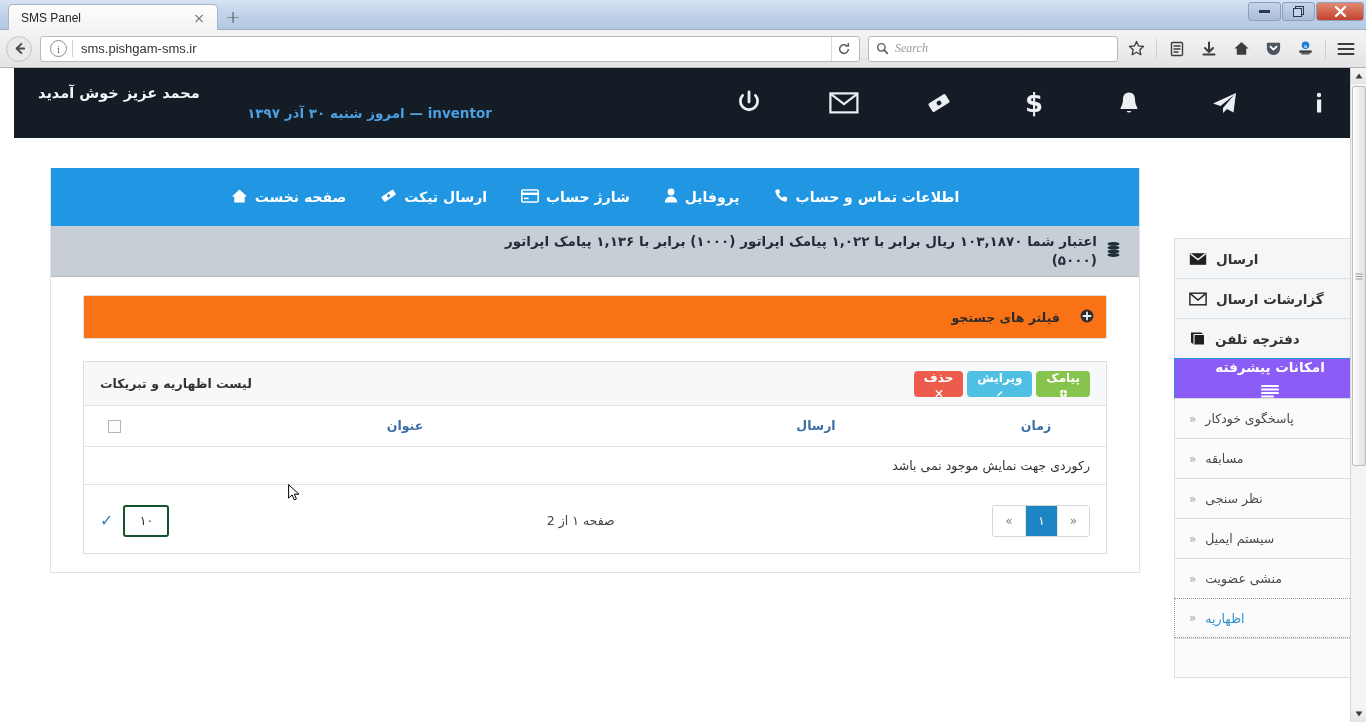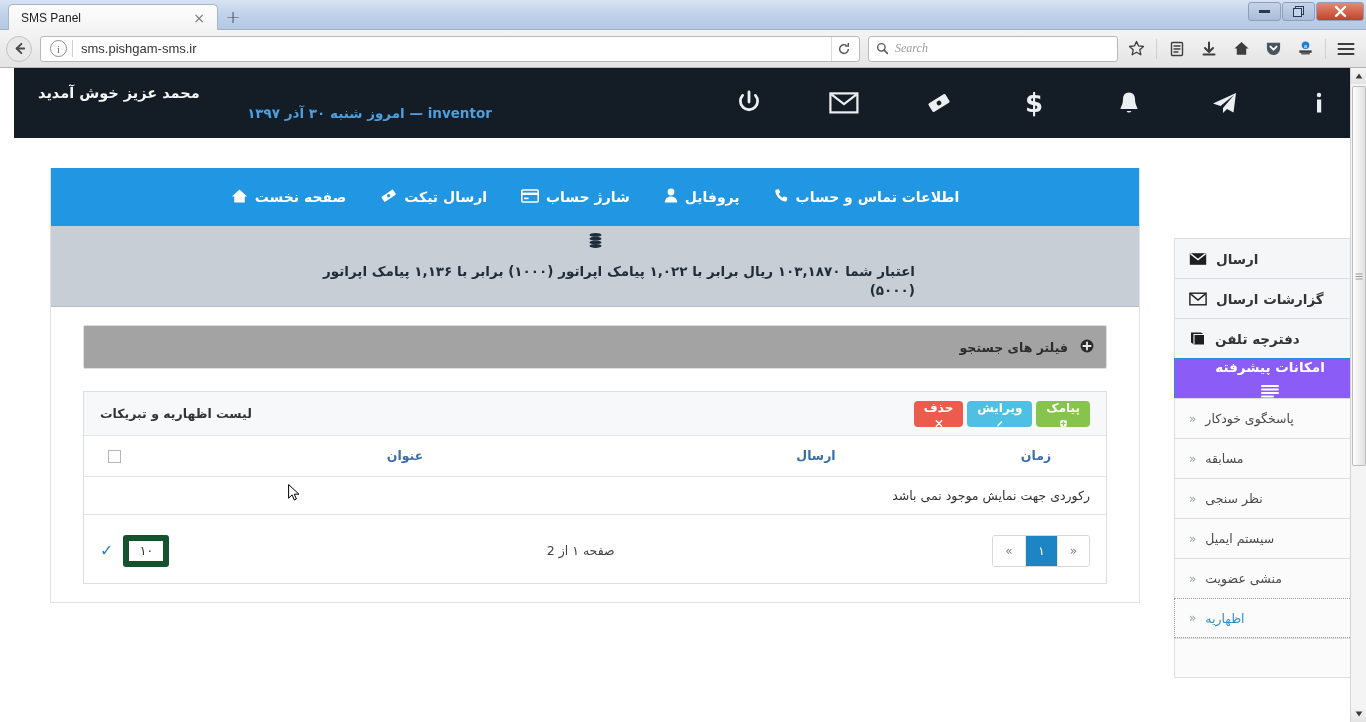--- a/index.html
+++ b/index.html
@@ -219,36 +219,35 @@
     cursor: pointer; white-space: nowrap;
   }
   .credit-bar {
     background: #c7ced6;
     border-bottom: 1px solid #b4bcc5;
     min-height: 48px;
     display: flex; align-items: center; justify-content: flex-start;
     padding: 6px 18px;
     gap: 9px;
     direction: rtl;
-    flex-direction: column;
   }
   .credit-text {
     color: #1f2d3a; font-size: 13.5px; font-weight: bold;
     line-height: 19px; text-align: right;
     max-width: 640px;
   }
   .panel-inner { padding: 18px 32px 0 32px; }
 
   .filter-box {
-    background: #a3a3a3;
+    background: #f97316;
     border: 1px solid #dcdfe2;
     border-radius: 2px;
     height: 44px;
     display: flex; align-items: center; justify-content: flex-start;
-    padding: 0 12px; gap: 12px;
+    padding: 0 12px; gap: 20px;
     cursor: pointer;
   }
   .filter-label { font-size: 12.5px; color: #2b2b2b; font-weight: bold; }
 
   .list-box {
     border: 1px solid #dcdfe2;
     margin-top: 22px;
     background: #fff;
   }
   .list-head {
@@ -306,21 +305,21 @@
     border-left: 1px solid #e3e5e8; cursor: pointer;
   }
   .pager-btn:first-child { border-left: none; }
   .pager-btn.active { background: #1e85c4; color: #fff; }
   .page-info { font-size: 12.5px; color: #444; }
   .size-sel {
     display: flex; align-items: center; gap: 10px; direction: rtl;
   }
   .size-box {
     width: 46px; height: 32px;
-    border: 6px solid #14532d; border-radius: 3px;
+    border: 2px solid #14532d; border-radius: 3px;
     background: #fff;
     display: flex; align-items: center; justify-content: center;
     font-size: 12.5px; color: #333; cursor: pointer;
   }
   .chk-mark { color: #2b7fc0; font-size: 16px; font-weight: bold; }
 
   
   .cursor-arrow {
     position: absolute; left: 274px; top: 416px;
     width: 12px; height: 18px; pointer-events: none; z-index: 50;

